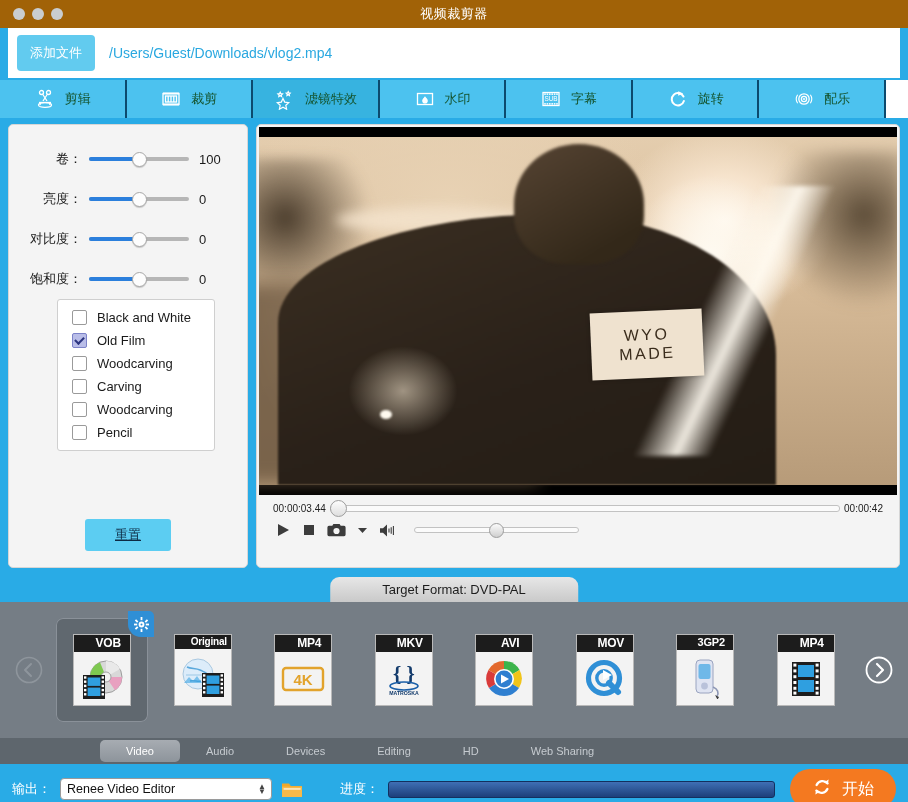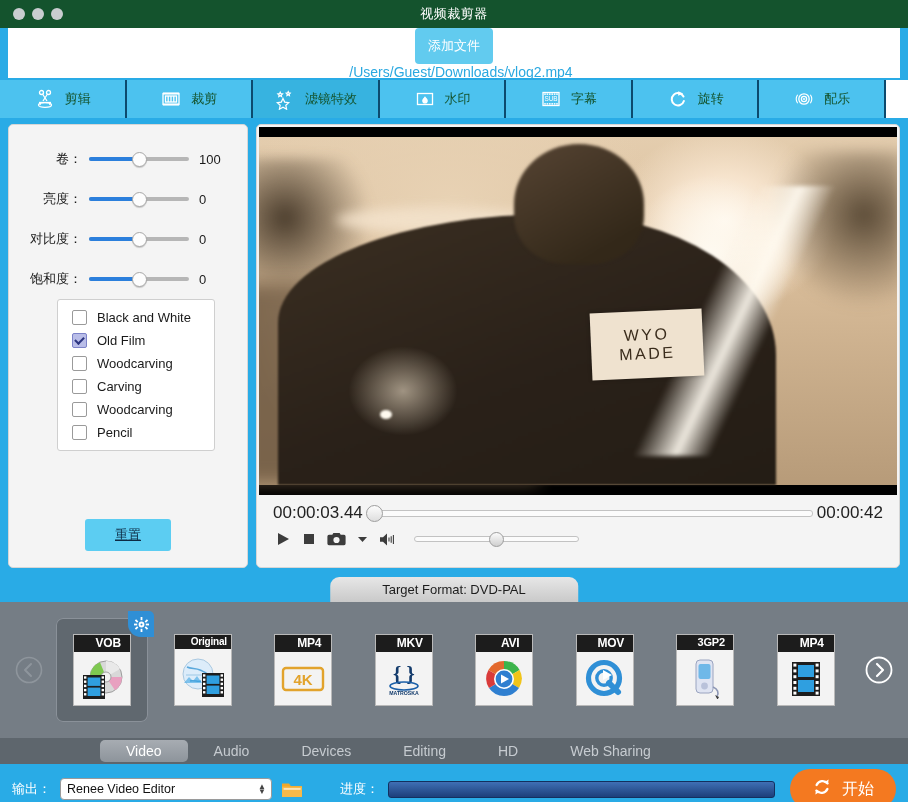--- a/index.html
+++ b/index.html
@@ -9,33 +9,33 @@
     background: #29abe6;
     overflow: hidden;
     -webkit-font-smoothing: antialiased;
   }
   .app { width: 908px; height: 802px; position: relative; background: #29abe6; }
 
   
   .titlebar {
     height: 28px; position: relative;
     display: flex; align-items: center;
-    background: #14532d;
+    background: #a16207;
   }
   .lights { display: flex; gap: 7px; padding-left: 13px; }
   .light { width: 12px; height: 12px; border-radius: 50%; background: #c9cdd0; }
   .title {
     position: absolute; left: 0; right: 0; text-align: center;
     color: #ffffff; font-size: 13px; letter-spacing: .5px;
   }
 
   
   .filebar {
     margin: 0 8px; height: 50px; background: #ffffff;
-    display: flex; align-items: center; padding: 0 9px; flex-direction: column;
+    display: flex; align-items: center; padding: 0 9px;
   }
   .add-file-btn {
     background: #62cbef; color: #ffffff; font-size: 13px;
     border: none; border-radius: 4px;
     padding: 9px 13px; cursor: pointer; white-space: nowrap;
   }
   .file-path {
     margin-left: 14px; color: #2aa8e0; font-size: 14px;
     overflow: hidden; text-overflow: ellipsis; white-space: nowrap;
   }
@@ -190,21 +190,21 @@
     display: flex; flex-direction: column; align-items: center; justify-content: center;
     gap: 1px;
   }
   .patch-t {
     font-size: 16px; color: #3a2c1c; letter-spacing: 2.5px;
     font-family: "Liberation Sans", sans-serif;
   }
   .timeline-row {
     display: flex; align-items: center; padding: 8px 16px 4px 16px; gap: 2px;
   }
-  .time-cur, .time-total { font-size: 17px; color: #222222; white-space: nowrap; }
+  .time-cur, .time-total { font-size: 10px; color: #222222; white-space: nowrap; }
   .tl-track {
     position: relative; flex: 1; height: 7px;
     border: 1px solid #c2c2c2; border-radius: 3px;
     background: #fbfbfb; margin: 0 2px;
   }
   .tl-knob {
     position: absolute; top: 50%; width: 17px; height: 17px;
     margin-top: -8.5px; margin-left: -8.5px;
     background: linear-gradient(180deg,#fdfdfd,#dedede);
     border: 1px solid #9d9d9d; border-radius: 50%;
@@ -267,21 +267,21 @@
     width: 26px; height: 26px; background: #2f8fd6;
     border-radius: 0 5px 0 50%;
     display: flex; align-items: center; justify-content: center;
   }
   .cat-tabs {
     display: flex; background: #5e666d; height: 26px; align-items: stretch;
     padding-left: 100px;
   }
   .cat-tab {
     padding: 0 26px; display: flex; align-items: center; justify-content: center;
-    color: #c6cbd0; font-size: 14px; cursor: pointer;
+    color: #c6cbd0; font-size: 11px; cursor: pointer;
   }
   .cat-tab.active {
     background: linear-gradient(180deg,#a7acb2,#8d949b);
     color: #ffffff; border-radius: 5px; margin: 2px 0;
   }
 
   
   .bottom {
     height: 50px; display: flex; align-items: center;
     padding: 0 12px; gap: 9px; background: #29abe6;

